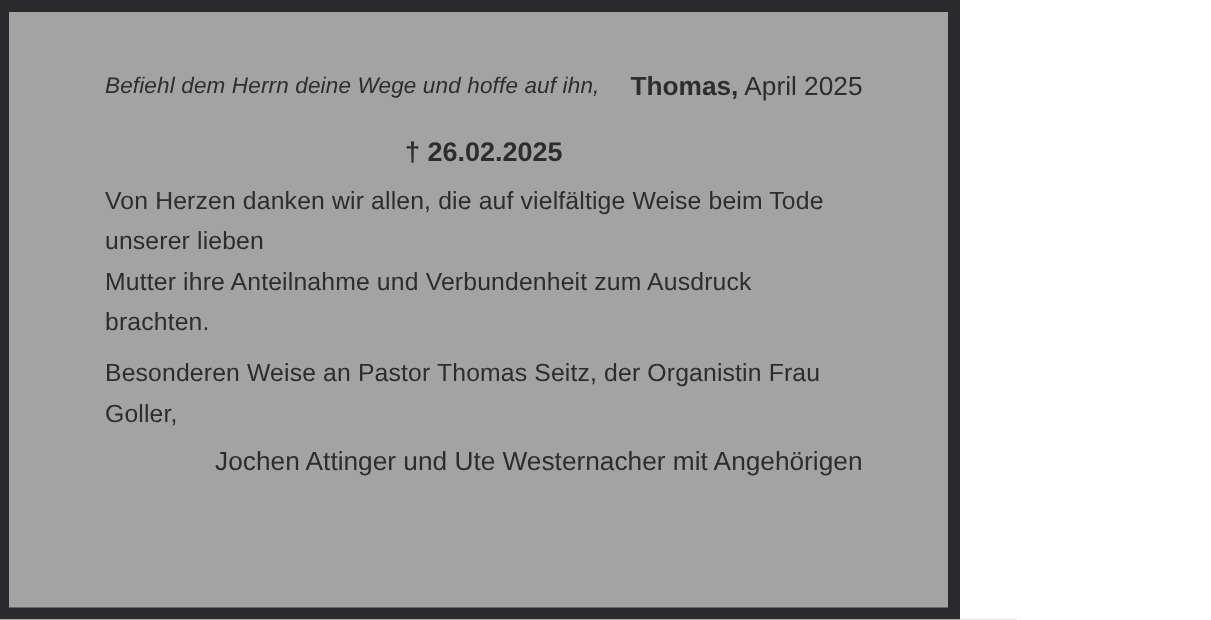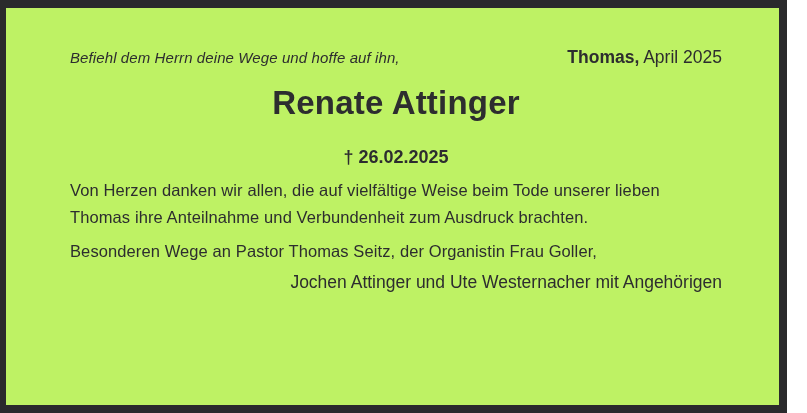--- a/index.html
+++ b/index.html
@@ -2,24 +2,24 @@
 <html><head>
 <meta charset="utf-8">
 <style>
   html, body {
     margin: 0;
     padding: 0;
     background: #ffffff;
   }
   .page {
     position: relative;
-    width: 787px;
+    width: 640px;
     height: 413px;
     box-sizing: border-box;
-    background: #bef264;
+    background: #a3a3a3;
     border-style: solid;
     border-color: #2a2a2c;
     border-width: 8px 8px 8px 6px;
     font-family: "Liberation Sans", sans-serif;
     color: #2d2d2f;
     overflow: hidden;
   }
   .content {
     box-sizing: border-box;
     width: 100%;
@@ -91,29 +91,28 @@
     <div class="header-row">
       <div class="scripture">
         <div>Befiehl dem Herrn deine Wege und hoffe auf ihn,</div>
       </div>
       <div class="dateline">
         <span class="city">Thomas,</span>
         <span>April 2025</span>
       </div>
     </div>
 
-    <div class="deceased-name">Renate Attinger</div>
 
     <div class="death-date">† 26.02.2025</div>
 
     <div class="para para-1">
       <div>Von Herzen danken wir allen, die auf vielfältige Weise beim Tode unserer lieben</div>
-      <div>Thomas ihre Anteilnahme und Verbundenheit zum Ausdruck brachten.</div>
+      <div>Mutter ihre Anteilnahme und Verbundenheit zum Ausdruck brachten.</div>
     </div>
 
     <div class="para para-2">
-      <div>Besonderen Wege an Pastor Thomas Seitz, der Organistin Frau Goller,</div>
+      <div>Besonderen Weise an Pastor Thomas Seitz, der Organistin Frau Goller,</div>
     </div>
 
     <div class="signoff">Jochen Attinger und Ute Westernacher mit Angehörigen</div>
 
   </div>
 </div>
 
 </body></html>

